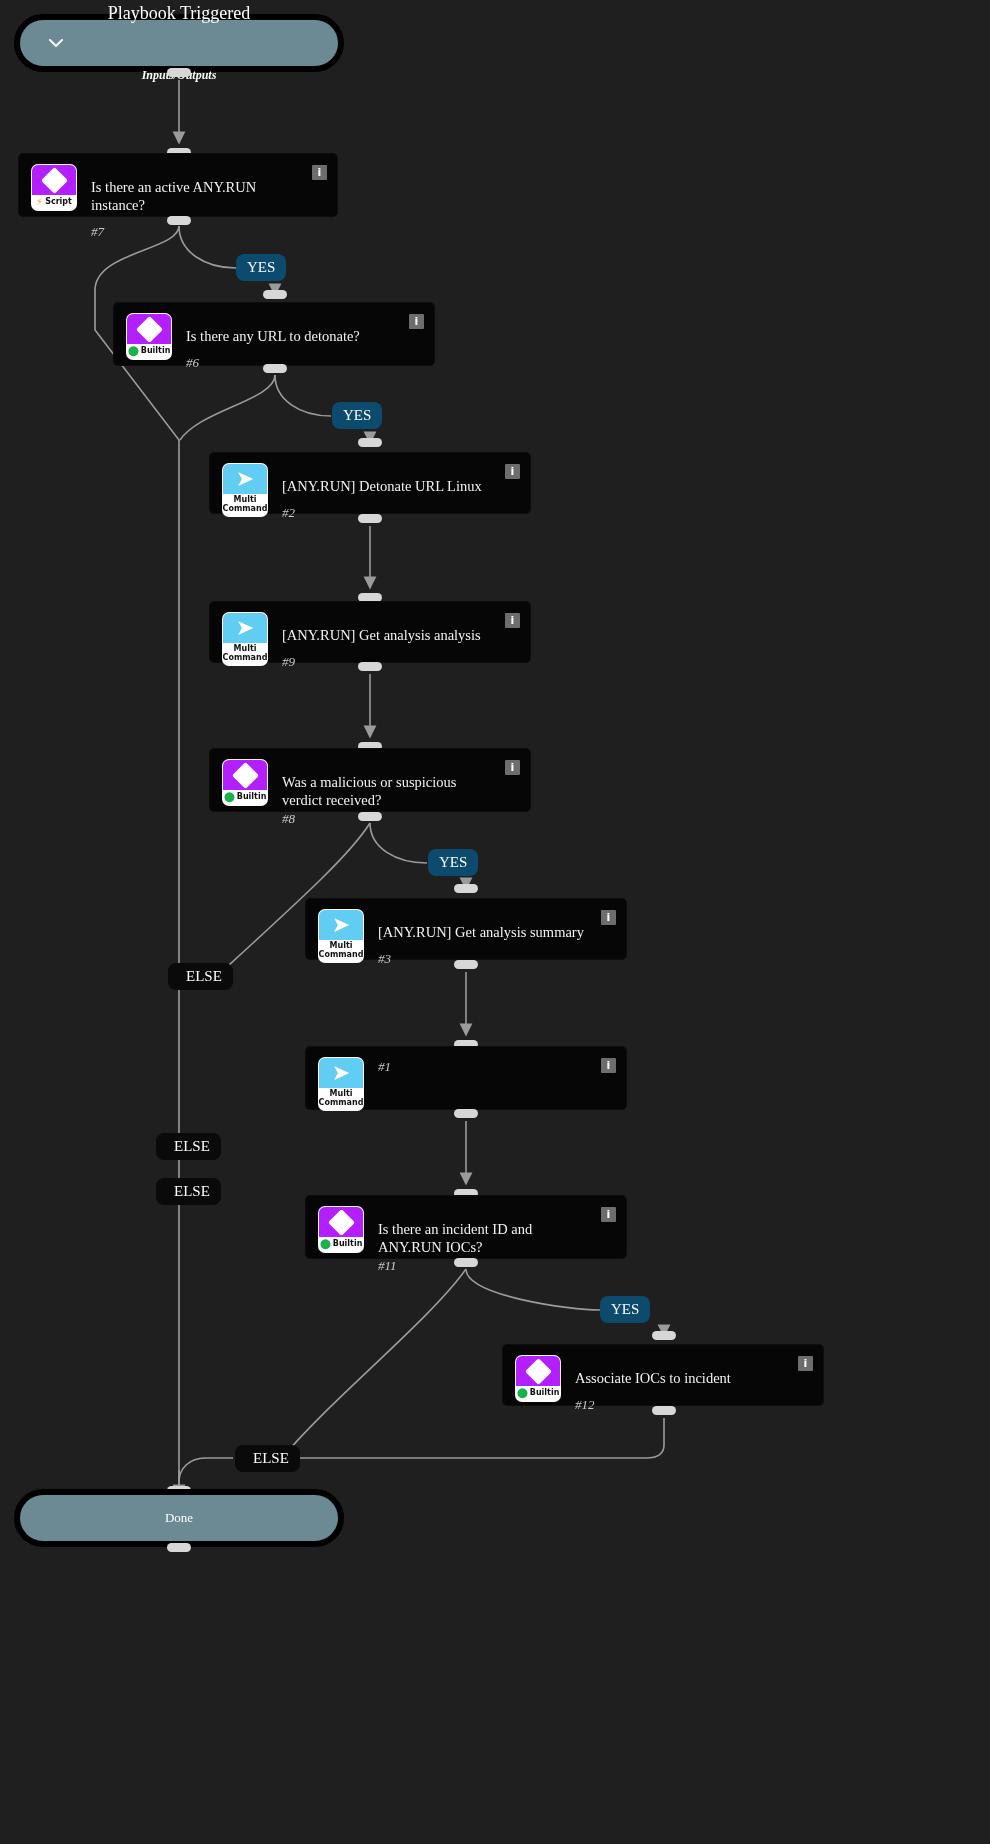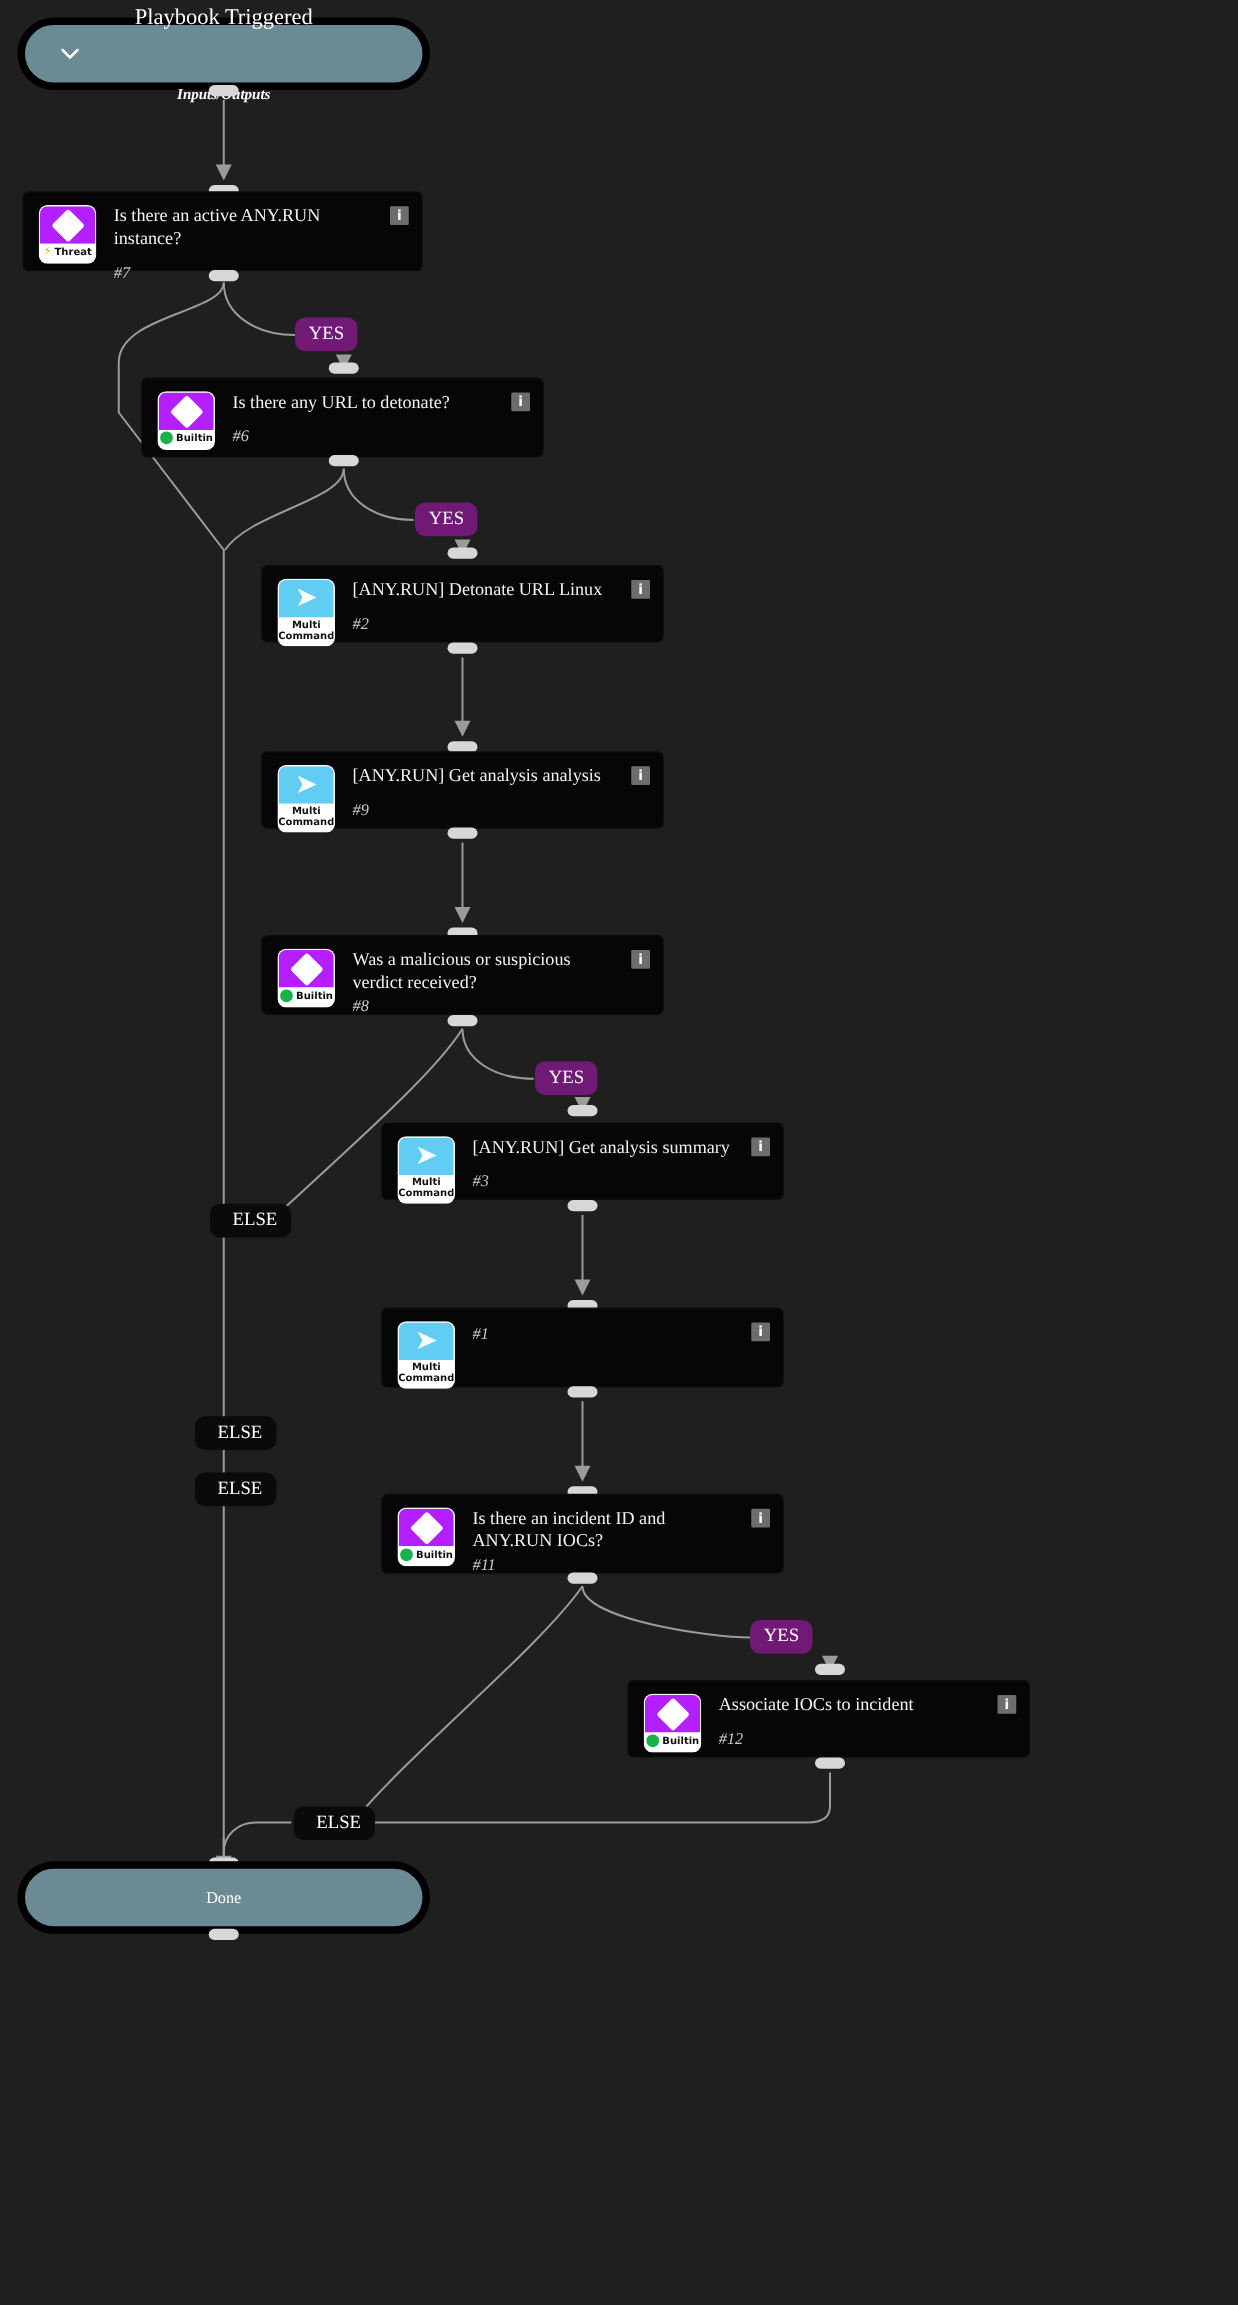--- a/index.html
+++ b/index.html
@@ -61,21 +61,21 @@
     min-height: 15px;
   }
   .badge.script .glyph { background: #b41fff; }
   .badge.builtin .glyph { background: #b41fff; }
   .badge.multi .glyph { background: #62cdf2; }
 
   .diamond { width: 19px; height: 19px; background: #fff; transform: rotate(45deg); border-radius: 2px; }
   .chevglyph { color: #fff; font-size: 22px; font-weight: bold; line-height: 1; font-family: "DejaVu Sans", sans-serif; }
 
   .node .body { flex: 1 1 auto; padding-left: 14px; position: relative; min-width: 0; }
-  .node .title { color: #f2f2f2; font-size: 14.5px; line-height: 1.25; padding-right: 26px; }
+  .node .title { color: #f2f2f2; font-size: 14.5px; line-height: 1.25; padding-right: 26px; margin-top: 14px; }
   .node .num { color: #c9c9c9; font-size: 13px; font-style: italic; margin-top: 10px; }
 
   .info {
     position: absolute; right: 0; top: 1px;
     width: 15px; height: 15px;
     background: #6d6d6d; color: #fff;
     font-family: "DejaVu Sans", sans-serif;
     font-size: 11px; font-weight: bold;
     display: flex; align-items: center; justify-content: center;
     border-radius: 1px;
@@ -91,21 +91,21 @@
 
   
   .blabelbox {
     position: absolute;
     color: #fff;
     font-size: 15px;
     padding: 5px 11px;
     border-radius: 8px;
     display: flex; align-items: center; justify-content: center;
   }
-  .blabelbox.yes { background: #701a75; }
+  .blabelbox.yes { background: #0c4a6e; }
   .blabelbox.els { background: #0a0a0a; padding-left: 18px; }
 
   .lbolt { color: #f2b01e; font-size: 10px; line-height: 1; }
   .gdot  { color: #19b24a; font-size: 10px; line-height: 1; font-weight: bold; }
 </style>
 </head>
 <body>
 
 <div id="canvas">
 
@@ -164,21 +164,21 @@
   <div class="port" style="left:167px; top:68px;"></div>
 
   <div class="port" style="left:167px; top:148px;"></div>
   <div class="node" style="left:18px; top:153px; width:320px; height:64px;">
     <div class="badge script">
       <div class="glyph">
           <div class="diamond"></div>
         </div>
       <div class="blabel">
         <span class="lbolt">⚡</span>
-        <span>Threat</span>
+        <span>Script</span>
       </div>
     </div>
     <div class="body">
       <div class="title">Is there an active ANY.RUN instance?</div>
       <div class="num">#7</div>
       <div class="info">i</div>
     </div>
   </div>
   <div class="port" style="left:167px; top:216px;"></div>
 

